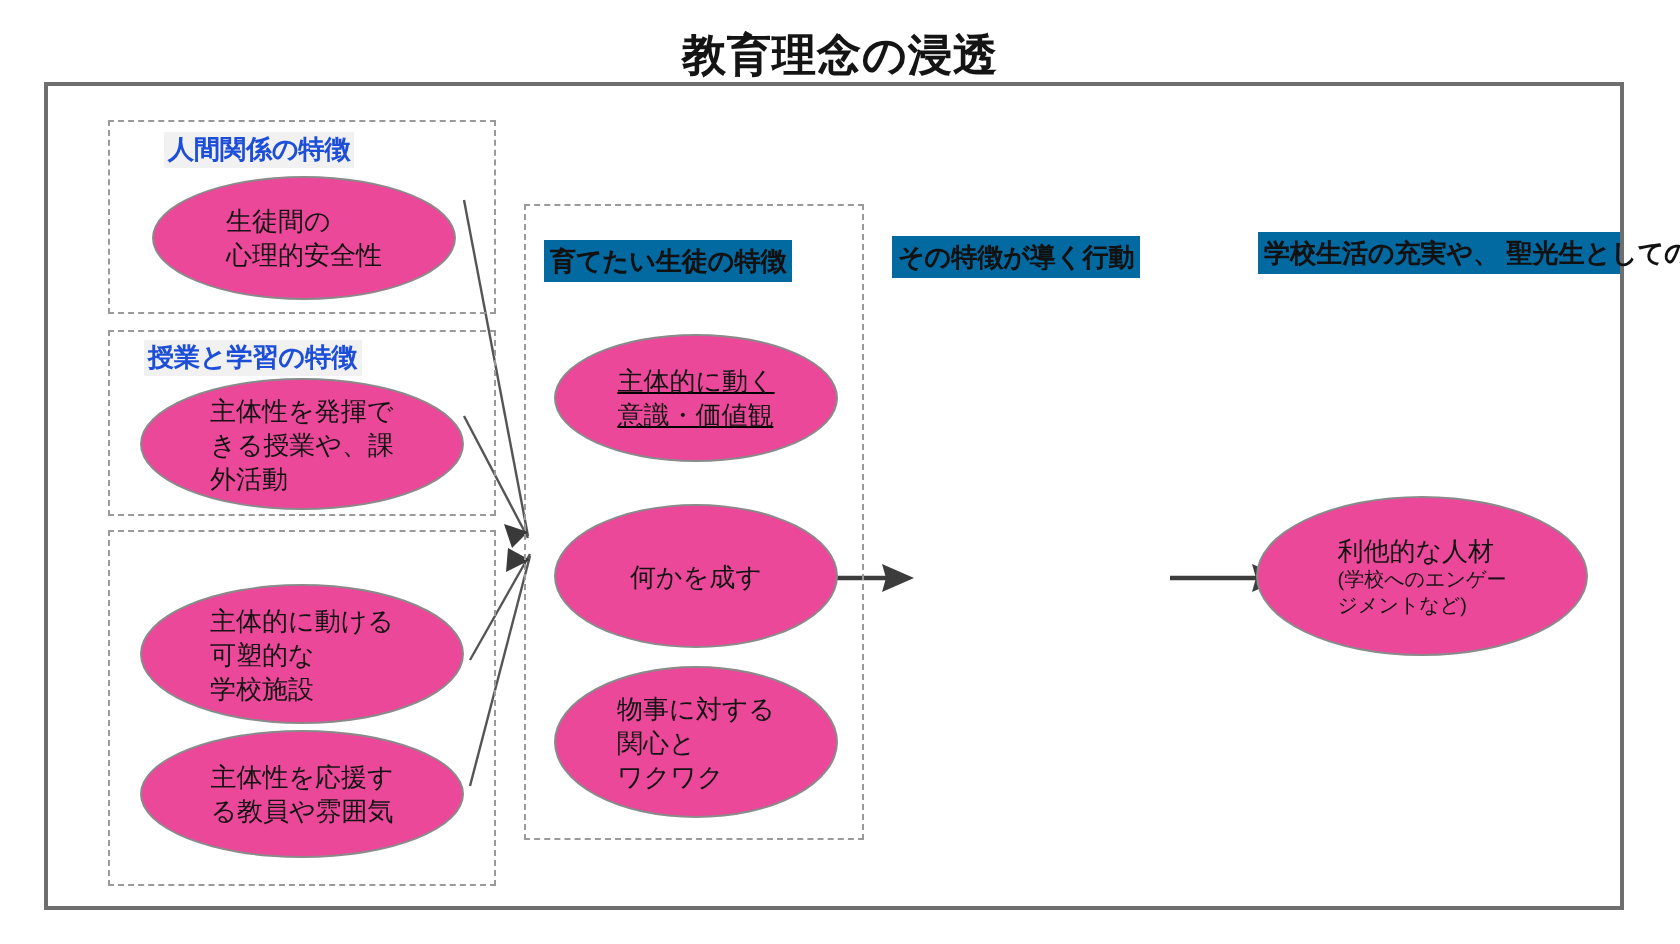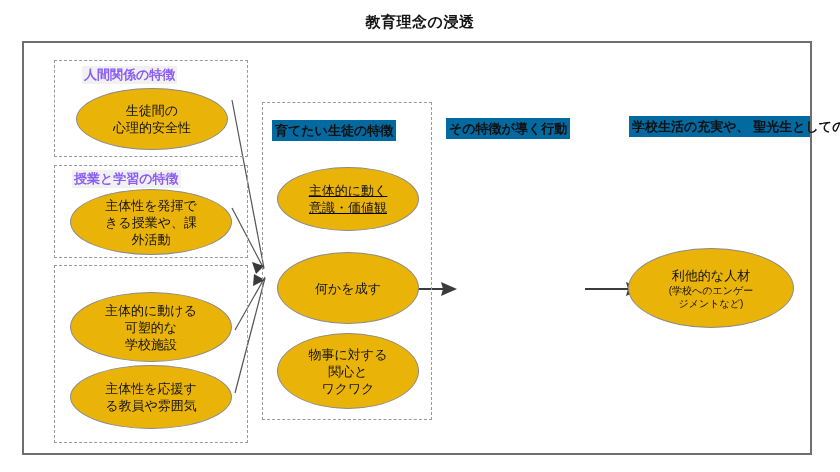--- a/index.html
+++ b/index.html
@@ -9,21 +9,21 @@
     font-family:"Liberation Sans","DejaVu Sans",sans-serif;
     overflow:hidden;
     position:relative;
   }
   #stage{position:absolute;left:0;top:0;width:840px;height:472px;}
 
   .title{
     position:absolute;
     left:0;top:13px;width:840px;
     text-align:center;
-    font-size:15px;
+    font-size:22px;
     font-weight:bold;
     color:#141414;
     letter-spacing:0.5px;
   }
 
   .frame{
     position:absolute;
     left:22px;top:41px;
     width:790px;height:414px;
     border:2px solid #6f6f6f;
@@ -35,46 +35,46 @@
     position:absolute;
     border:1.5px dashed #9a9a9a;
     box-sizing:border-box;
     background:transparent;
   }
 
   .grouplabel{
     position:absolute;
     font-size:13px;
     font-weight:bold;
-    color:#8b5cf6;
+    color:#1d4ed8;
     white-space:nowrap;
     background:#f1f1f1;
     padding:0 2px;
   }
   .collabel{
     position:absolute;
     font-size:13px;
     font-weight:bold;
     color:#111;
     white-space:nowrap;
     text-align:center;
     line-height:19px;
     background:#0369a1;
     padding:1px 3px;
   }
 
   .ellipse{
     position:absolute;
     border:1.3px solid #8a8a8a;
     border-radius:50%;
-    background:#eab308;
+    background:#ec4899;
     display:flex;
     align-items:center;
     justify-content:center;
-    text-align:center;
+    text-align:left;
     box-sizing:border-box;
   }
   .ellipse .etext{
     font-size:13px;
     color:#131313;
     line-height:17px;
     white-space:pre-line;
   }
   .ellipse .esub{
     display:block;

